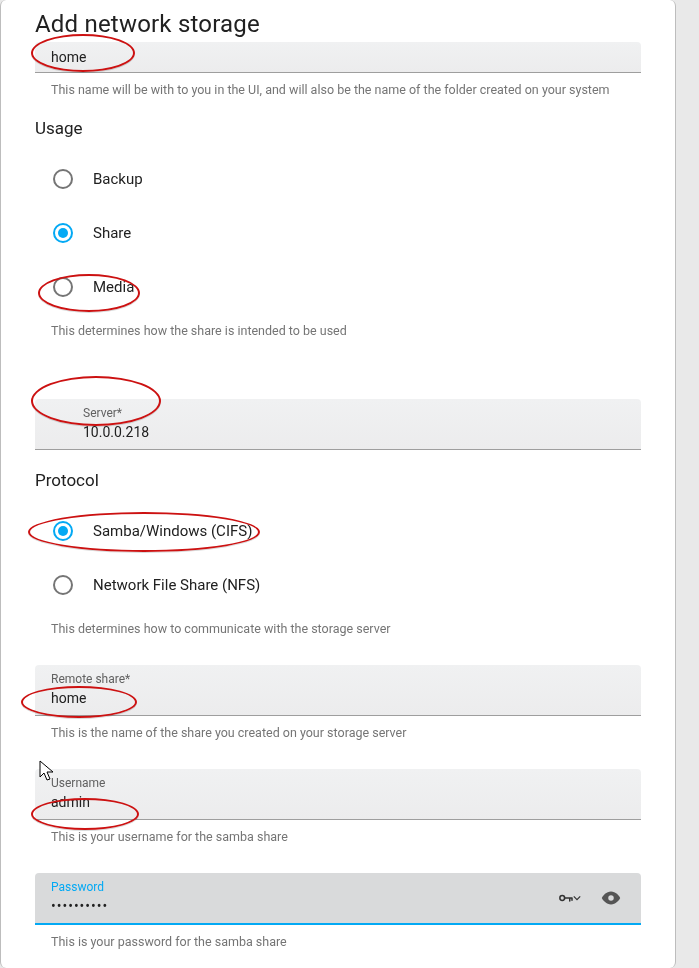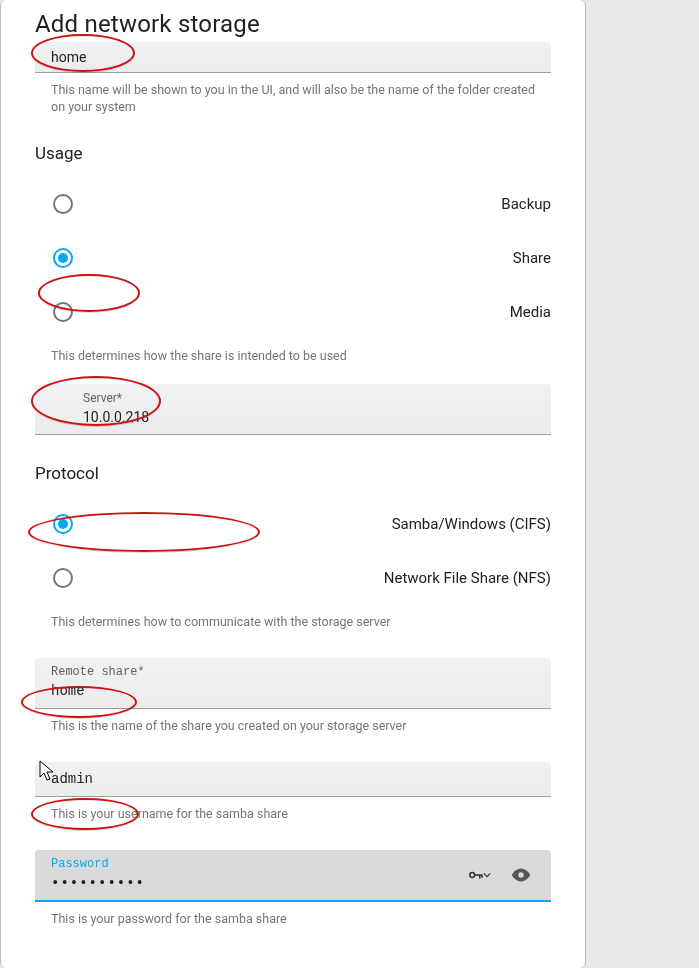--- a/index.html
+++ b/index.html
@@ -21,21 +21,21 @@
     width: 699px;
     height: 968px;
     background: #e9e9e9;
     font-family: Roboto, "Helvetica Neue", Arial, sans-serif;
     color: var(--text-primary);
     overflow: hidden;
   }
   .dialog {
     position: relative;
     box-sizing: border-box;
-    width: 586px;
+    width: 676px;
     height: 968px;
     background: var(--bg-dialog);
     border-radius: 6px;
     border-left: 1px solid #bdbdbd;
     border-right: 1px solid #bdbdbd;
     padding: 10px 34px 0 34px;
   }
   h1.title {
     margin: 0 0 0 0;
     font-size: 24px;
@@ -83,36 +83,35 @@
   }
   .help {
     font-size: 12.5px;
     color: var(--text-help);
     margin: 8px 16px 0 16px;
     line-height: 17px;
   }
 
   
   .section {
-    margin-top: 28px;
+    margin-top: 20px;
   }
   .section-title {
     font-size: 17px;
     font-weight: 400;
     margin: 0 0 14px 0;
   }
 
   
   .radio-row {
     display: flex;
     align-items: center;
     gap: 20px;
     height: 54px;
     padding-left: 18px;
-    justify-content: space-between;
   }
   .radio {
     width: 20px;
     height: 20px;
     border: 2px solid var(--radio-outline);
     border-radius: 50%;
     box-sizing: border-box;
     display: flex;
     align-items: center;
     justify-content: center;
@@ -125,22 +124,22 @@
     content: "";
     width: 10px;
     height: 10px;
     background: var(--radio-checked);
     border-radius: 50%;
   }
   .radio-label {
     font-size: 15px;
   }
 
-  .block-gap-large { margin-top: 20px; padding-left: 48px; }
-  .block-gap-med   { margin-top: 28px; font-family: Liberation Mono, monospace; }
+  .block-gap-large { margin-top: 60px; padding-left: 48px; }
+  .block-gap-med   { margin-top: 28px; }
 
   
   .field-with-icons {
     display: flex;
     align-items: center;
     justify-content: space-between;
   }
   .field-with-icons .value-wrap {
     flex: 1;
   }
@@ -183,21 +182,21 @@
 </head>
 <body>
 
 <div class="dialog">
 
   <h1 class="title">Add network storage</h1>
 
   <div class="text-field top-name">
     <input class="value" value="home" style="">
   </div>
-  <div class="help">This name will be shown to you in the UI, and will also be the name of the folder created on your system</div>
+  <div class="help">This name will be with to you in the UI, and will also be the name of the folder created on your system</div>
 
   <div class="section">
     <div class="section-title">Usage</div>
 
     <div class="radio-row">
       <span class="radio"></span>
       <span class="radio-label">Backup</span>
     </div>
     <div class="radio-row">
       <span class="radio checked"></span>
@@ -229,20 +228,21 @@
     <div class="help">This determines how to communicate with the storage server</div>
   </div>
 
   <div class="text-field block-gap-med">
     <span class="floating-label">Remote share*</span>
     <input class="value" value="home" style="">
   </div>
   <div class="help">This is the name of the share you created on your storage server</div>
 
   <div class="text-field block-gap-med">
+    <span class="floating-label">Username</span>
     <input class="value" value="admin" style="">
   </div>
   <div class="help">This is your username for the samba share</div>
 
   <div class="text-field focused block-gap-med">
     <div class="field-with-icons">
       <div class="value-wrap">
         <span class="floating-label">Password</span>
         <span class="value dots">••••••••••</span>
       </div>

